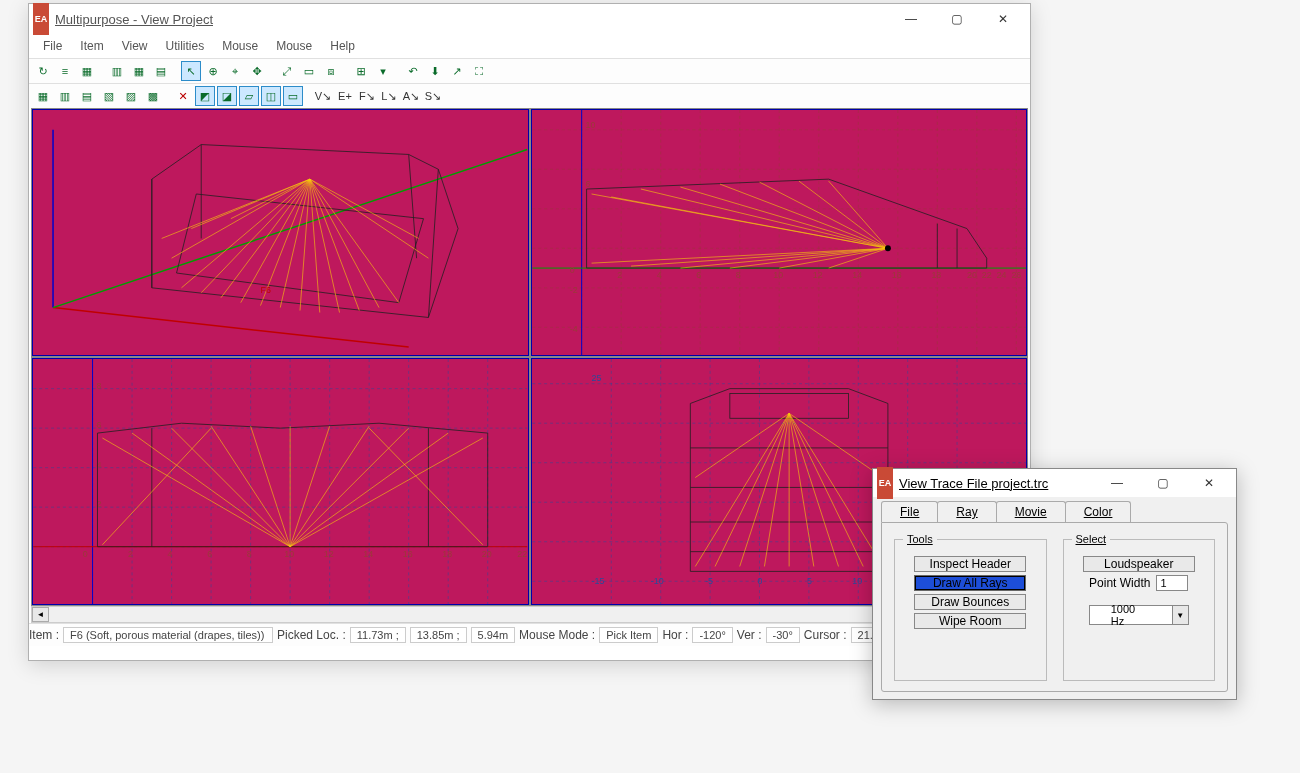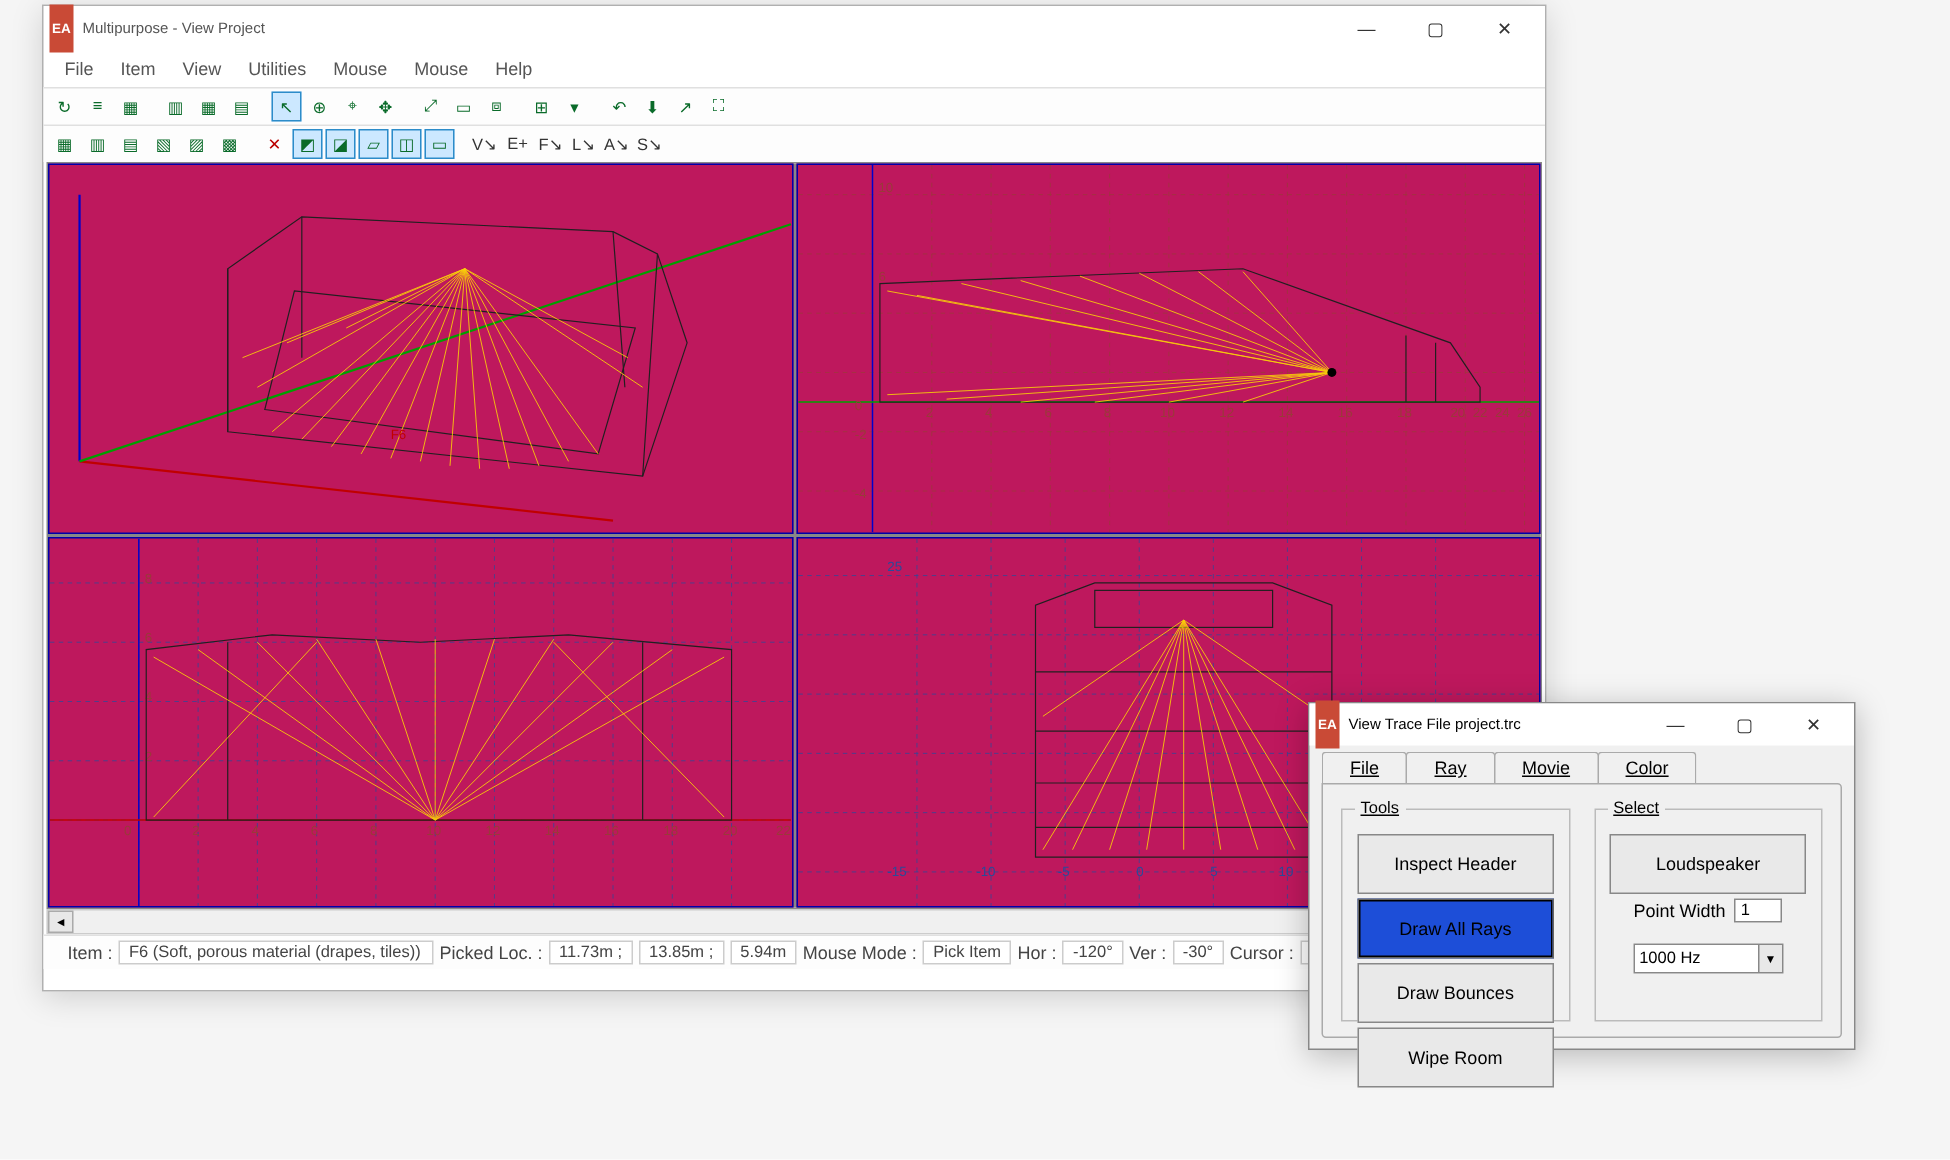--- a/index.html
+++ b/index.html
@@ -26,21 +26,21 @@
     padding: 0 4px;
     color: #555;
   }
   .titlebar .app-icon {
     width: 16px; height: 32px;
     background: #c94a36;
     margin-right: 6px;
     display: inline-flex; align-items: center; justify-content: center;
     color: #fff; font-size: 9px; font-weight: bold;
   }
-  .title-text { flex: 1; font-size: 10px; }
+  .title-text { flex: 1; font-size: 13px; text-decoration: underline; }
   .win-controls { display: flex; }
   .win-btn {
     width: 46px; height: 30px;
     display: flex; align-items: center; justify-content: center;
     color: #333;
   }
   .menubar {
     display: flex; gap: 2px;
     padding: 2px 6px;
     color: #555;
@@ -91,21 +91,21 @@
     background: #f0f0f0;
     border: 1px solid #ccc;
     display:flex; align-items:center;
     margin: 0 2px;
   }
   .sb-btn { width:17px; height:15px; background:#e8e8e8; border:1px solid #aaa; display:flex; align-items:center; justify-content:center; font-size:8px; }
   .sb-track { flex:1; position:relative; height:15px; }
   .statusbar {
     display:flex; align-items:center;
     gap: 4px;
-    padding: 3px 16px;
+    padding: 3px 0;
     font-size: 12px;
     color: #444;
     background: #fdfdfd;
     border-top: 1px solid #e0e0e0;
     white-space: nowrap;
     overflow: hidden;
   }
   .status-field {
     border: 1px solid #ccc;
     padding: 1px 6px;
@@ -149,33 +149,33 @@
     border-radius: 0 3px 3px 3px;
   }
   fieldset {
     border: 1px solid #bbb;
     padding: 8px;
     flex:1;
   }
   fieldset legend { font-size: 11px; padding: 0 4px; text-decoration: underline; }
   .dlg-btn {
     display:block;
-    width: 131px;
-    padding: 12px 0;
+    width: 112px;
+    padding: 0 0;
     text-align:center;
     border: 1px solid #888;
     background: #e9e9e9;
     margin: 3px auto;
     font-size: 12px;
   }
   .dlg-btn.pressed { border: 1px solid #666; background:#1d4ed8; box-shadow: inset 0 0 0 1px #000; }
   .field-row { display:flex; align-items:center; gap:6px; margin-top:0; justify-content:center; font-size:12px;}
   .num-input { width: 32px; border:1px solid #888; padding:1px 3px; font-size:11px; background:#fff; }
   .combo { display:flex; align-items:center; border:1px solid #888; background:#fff; width:100px; height:20px; font-size:11px; margin: 14px auto 0 auto;}
-  .combo span { flex:1; padding: 0 3px;}
+  .combo span { flex:1; padding: 0 21px;}
   .combo .arrow { width:16px; height:100%; border-left:1px solid #888; background:#e8e8e8; display:flex; align-items:center; justify-content:center; font-size:8px;}
 </style>
 </head>
 <body>
 
 <div class="window" style="left:28px; top:3px; width:1003px; height:658px;">
   <div class="titlebar">
     <span class="app-icon">EA</span>
     <span class="title-text">Multipurpose - View Project</span>
     <div class="win-controls">

